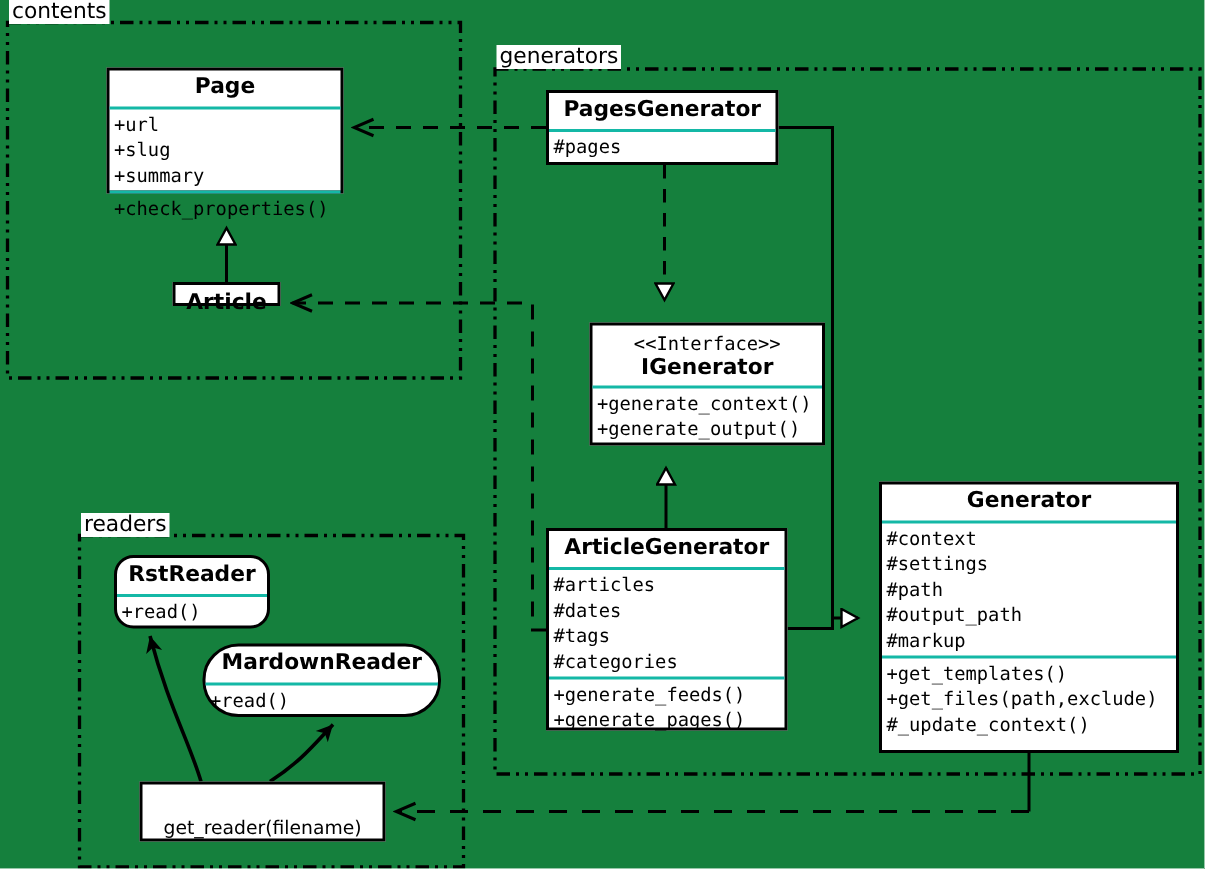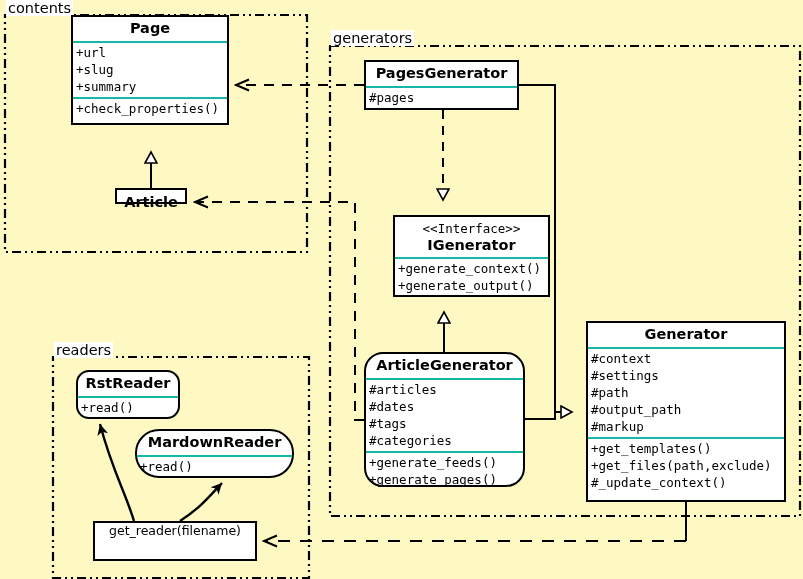--- a/index.html
+++ b/index.html
@@ -4,21 +4,21 @@
 <style>
   html, body {
     margin: 0;
     padding: 0;
     background: #ffffff;
   }
   #canvas {
     position: relative;
     width: 803px;
     height: 579px;
-    background: #fef9c3;
+    background: #15803d;
     font-family: "DejaVu Sans", sans-serif;
     overflow: hidden;
   }
   svg.layer {
     position: absolute;
     left: 0;
     top: 0;
     width: 803px;
     height: 579px;
     pointer-events: none;
@@ -61,21 +61,21 @@
   .uml-compartment .row {
     white-space: nowrap;
   }
   
   .plain-box {
     position: absolute;
     box-sizing: border-box;
     border: 2px solid #000;
     background: #fff;
     display: flex;
-    align-items: flex-start;
+    align-items: flex-end;
     justify-content: center;
     font-family: "DejaVu Sans", sans-serif;
     font-size: 12.5px;
     z-index: 5;
   }
   
   .pkg-label {
     position: absolute;
     font-family: "DejaVu Sans", sans-serif;
     font-size: 14.5px;
@@ -149,21 +149,21 @@
 
     <g>
       <path d="M180,521 C200,508 208,498 222,483" fill="none" stroke="#000000" stroke-width="2.4" marker-end="url(#solid-arrow)"></path>
     </g>
   </svg>
 
   <div class="pkg-label" style="left:6px; top:0px;">contents</div>
   <div class="pkg-label" style="left:331px; top:30px;">generators</div>
   <div class="pkg-label" style="left:54px; top:342px;">readers</div>
 
-  <div class="uml-class" style="left:71px; top:15px; width:158px; height:110px;">
+  <div class="uml-class" style="left:71px; top:45px; width:158px; height:84px;">
     <div class="uml-name">Page</div>
     <div class="uml-compartment">
       <div class="row">+url</div>
       <div class="row">+slug</div>
       <div class="row">+summary</div>
     </div>
     <div class="uml-compartment">
       <div class="row">+check_properties()</div>
     </div>
   </div>
@@ -183,21 +183,21 @@
     <div class="uml-name" style="padding-top:4px;">
       <span class="uml-stereotype">&lt;&lt;Interface&gt;&gt;</span>
       <span>IGenerator</span>
     </div>
     <div class="uml-compartment">
       <div class="row">+generate_context()</div>
       <div class="row">+generate_output()</div>
     </div>
   </div>
 
-  <div class="uml-class" style="left:364px; top:352px; width:161px; height:135px;border-radius:19px;">
+  <div class="uml-class" style="left:364px; top:352px; width:161px; height:135px;">
     <div class="uml-name">ArticleGenerator</div>
     <div class="uml-compartment">
       <div class="row">#articles</div>
       <div class="row">#dates</div>
       <div class="row">#tags</div>
       <div class="row">#categories</div>
     </div>
     <div class="uml-compartment">
       <div class="row">+generate_feeds()</div>
       <div class="row">+generate_pages()</div>

